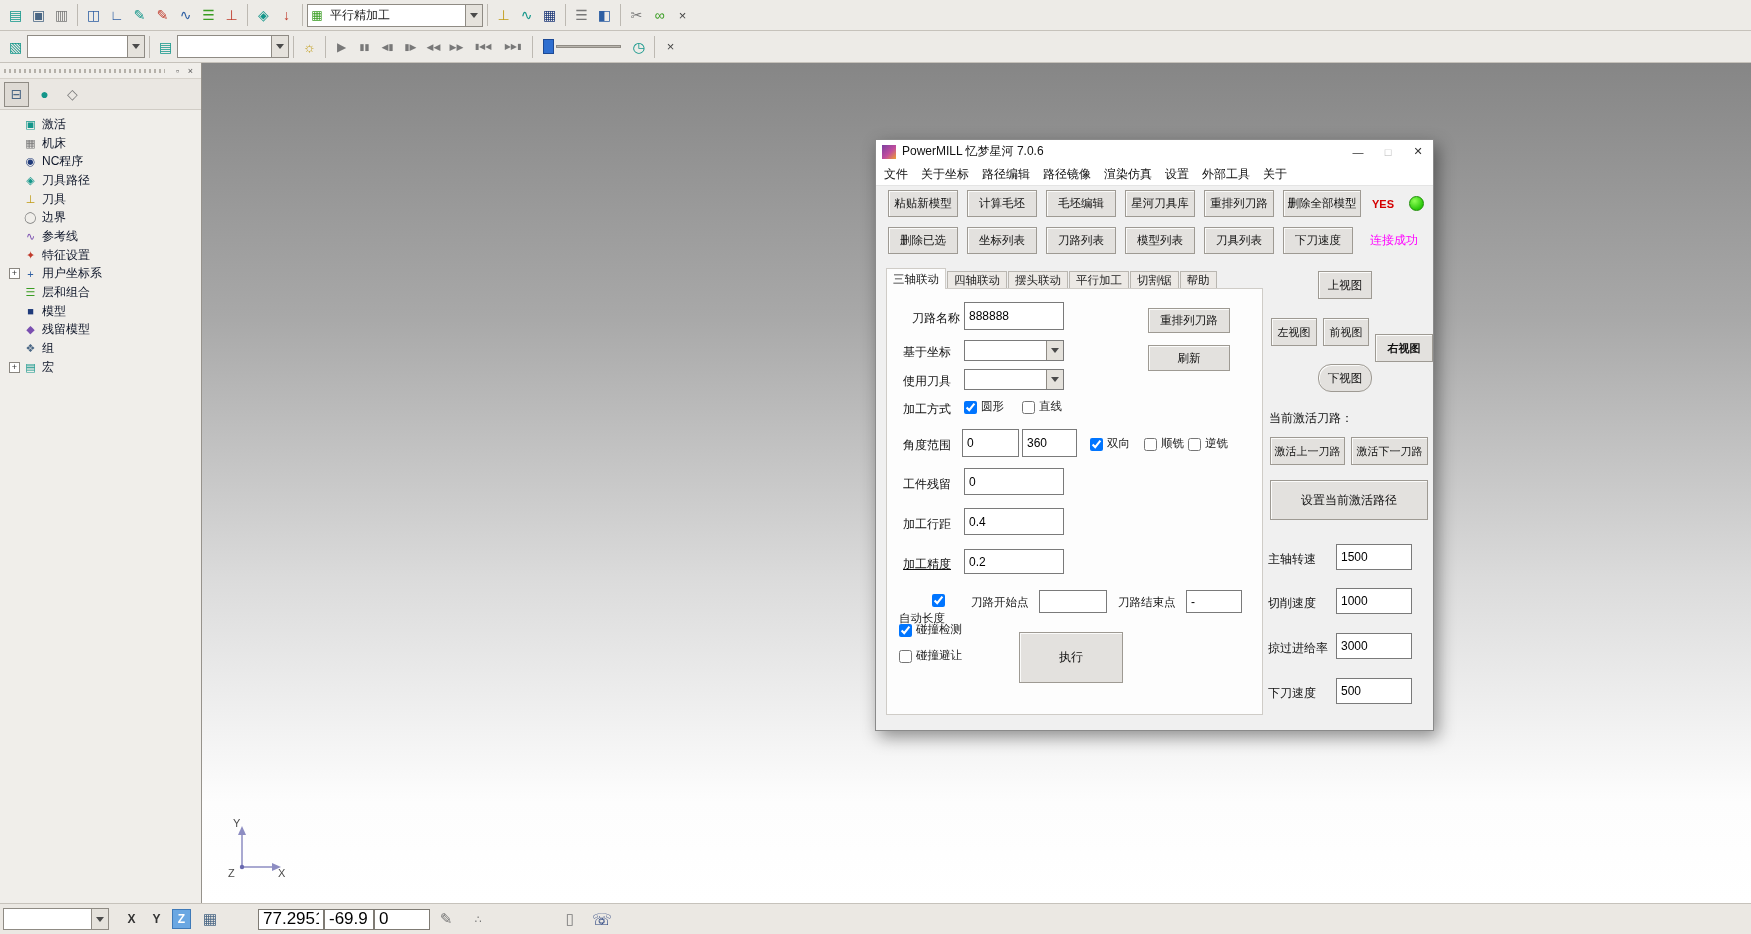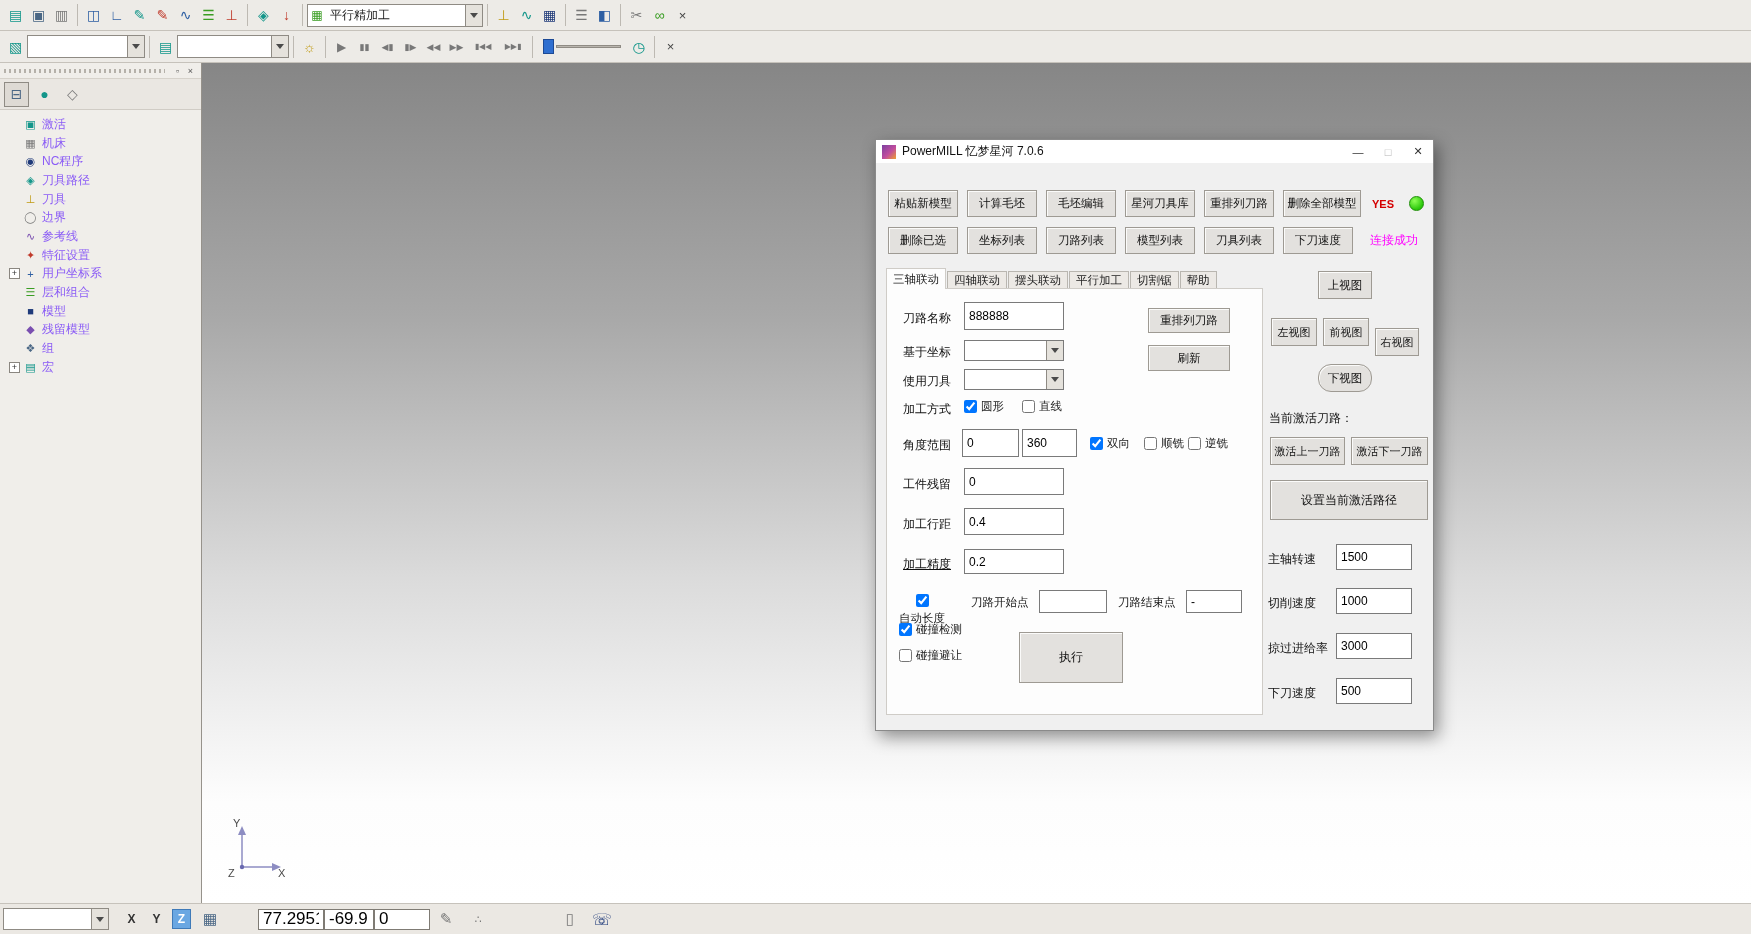--- a/index.html
+++ b/index.html
@@ -36,21 +36,21 @@
   .panel-btn { width:13px; height:12px; font-size:9px; display:flex; align-items:center; justify-content:center; color:#555; }
   .panel-toolbar { height:31px; display:flex; align-items:center; gap:3px; padding:0 4px; background:#eae7e2; border-bottom:1px solid #d0ccc5; }
   .ptb-icon { width:25px; height:25px; display:flex; align-items:center; justify-content:center; font-size:14px; border:1px solid transparent; }
   .ptb-icon.pressed { border:1px solid #8f8b84; background:#dedad4; }
   .tree { padding-top:5px; }
   .tree-row { height:18.7px; display:flex; align-items:center; padding-left:9px; cursor:default; white-space:nowrap; }
   .exp { width:11px; height:11px; margin-right:3px; flex:0 0 auto; }
   .exp.box { border:1px solid #8a8680; background:#fff; display:flex; align-items:center; justify-content:center; font-size:9px; line-height:9px; color:#333; }
   .exp.box::before { content:"+"; }
   .ticon { width:15px; display:flex; justify-content:center; font-size:11px; margin-right:4px; flex:0 0 auto; }
-  .tlabel { font-size:12px; color:#8b5cf6; }
+  .tlabel { font-size:12px; color:#0f172a; }
 
   
   .viewport { position:absolute; left:202px; top:63px; right:0; bottom:31px; background:linear-gradient(180deg,#868686 0%,#a8a8a8 30%,#dcdcdc 62%,#fdfdfd 88%,#ffffff 100%); }
   .axis-triad { position:absolute; left:24px; bottom:24px; }
   .axis-triad text { font-size:11px; fill:#4a4a4a; font-family:"Liberation Sans","DejaVu Sans",sans-serif; }
 
   
   .statusbar { position:absolute; left:0; right:0; bottom:0; height:31px; background:#ebe8e3; border-top:1px solid #c6c2bb; display:flex; align-items:center; padding:0 3px; }
   .sb-combo { width:106px; height:22px; margin-right:10px; }
   .axis-btn { width:19px; height:20px; display:flex; align-items:center; justify-content:center; font-weight:bold; font-size:12px; margin:0 3px; color:#333; }
@@ -78,21 +78,21 @@
 
   .tabs { position:absolute; left:10px; top:129px; height:20px; display:flex; align-items:flex-end; }
   .tab { height:18px; padding:0 6px; display:flex; align-items:center; font-size:11.5px; background:#ece9e5; border:1px solid #b9b6b0; border-bottom:none; margin-right:1px; white-space:nowrap; }
   .tab.active { height:21px; background:#fdfdfd; border-color:#cfccc7; position:relative; z-index:2; }
   .tabbox { position:absolute; left:10px; top:148px; width:377px; height:427px; background:#fdfdfd; border:1px solid #cfccc7; }
 
   .f-label { position:absolute; left:16px; font-size:12px; color:#111; white-space:nowrap; }
   .f-input { position:absolute; border:1px solid #7a7a7a; background:#fff; font-size:12px; padding:0 4px; font-family:"Liberation Sans","DejaVu Sans",sans-serif; }
   .f-combo { position:absolute; height:21px; width:100px; left:77px; }
   .f-btn { position:absolute; }
-  .cbrow { position:absolute; display:flex; align-items:center; gap:4px; font-size:11.5px; white-space:nowrap; }
+  .cbrow { position:absolute; display:flex; align-items:flex-end; gap:4px; font-size:11.5px; white-space:nowrap; }
   .cbrow input { width:13px; height:13px; }
 
   .vbtn { position:absolute; height:28px; }
   .side-label { position:absolute; font-size:12px; color:#111; white-space:nowrap; }
   .spd-input { position:absolute; left:460px; width:76px; height:26px; border:1px solid #7a7a7a; background:#fff; font-size:12px; padding:0 4px; font-family:"Liberation Sans","DejaVu Sans",sans-serif; }
 </style>
 </head>
 <body>
 
 <div class="screen">
@@ -269,20 +269,30 @@
   </div>
 
   <div class="dialog">
     <div class="dlg-title">
       <span class="dlg-app-icon"></span>
       <span class="dlg-title-text">PowerMILL 忆梦星河  7.0.6</span>
       <span class="dlg-ctl">—</span>
       <span class="dlg-ctl max">□</span>
       <span class="dlg-ctl">✕</span>
     </div>
+    <div class="dlg-menu">
+      <span class="menu-item">文件</span>
+      <span class="menu-item">关于坐标</span>
+      <span class="menu-item">路径编辑</span>
+      <span class="menu-item">路径镜像</span>
+      <span class="menu-item">渲染仿真</span>
+      <span class="menu-item">设置</span>
+      <span class="menu-item">外部工具</span>
+      <span class="menu-item">关于</span>
+    </div>
 
     <div class="dlg-row" style="top:50px;">
       <span class="btn">粘贴新模型</span>
       <span class="btn">计算毛坯</span>
       <span class="btn">毛坯编辑</span>
       <span class="btn">星河刀具库</span>
       <span class="btn">重排列刀路</span>
       <span class="btn wide">删除全部模型</span>
       <span class="yes-label">YES</span>
       <span class="led"></span>
@@ -302,21 +312,21 @@
       <span class="tab active">三轴联动</span>
       <span class="tab">四轴联动</span>
       <span class="tab">摆头联动</span>
       <span class="tab">平行加工</span>
       <span class="tab">切割锯</span>
       <span class="tab">帮助</span>
     </div>
 
     <div class="tabbox">
 
-      <span class="f-label" style="top:21px;">刀路名称</span>
+      <span class="f-label" style="top:21px;margin-left:9px;">刀路名称</span>
       <input class="f-input" style="left: 77px; top: 13px; width: 100px; height: 28px;" value="888888">
       <span class="btn f-btn" style="left:261px;top:19px;width:82px;height:25px;">重排列刀路</span>
 
       <span class="f-label" style="top:55px;">基于坐标</span>
       <div class="combo f-combo" style="top:51px;border-color:#7a7a7a;">
         <span class="combo-text"></span>
         <span class="cbtn">
             <i class="carr"></i>
           </span>
       </div>
@@ -382,21 +392,21 @@
         <input type="checkbox" style="">
         <span>碰撞避让</span>
       </label>
 
       <span class="btn f-btn" style="left:132px;top:343px;width:104px;height:51px;font-size:12px;">执行</span>
     </div>
 
     <span class="btn vbtn" style="left:442px;top:131px;width:54px;">上视图</span>
     <span class="btn vbtn" style="left:395px;top:178px;width:46px;font-size:11px;">左视图</span>
     <span class="btn vbtn" style="left:447px;top:178px;width:46px;font-size:11px;">前视图</span>
-    <span class="btn vbtn" style="left:499px;top:188px;width:44px;font-size:11px;">右视图</span>
+    <span class="btn vbtn" style="left:499px;top:194px;width:58px;font-size:11px;font-weight:bold;">右视图</span>
     <span class="btn vbtn" style="left:442px;top:224px;width:54px;border-radius:13px;">下视图</span>
 
     <span class="side-label" style="left:393px;top:270px;">当前激活刀路：</span>
     <span class="btn vbtn" style="left:394px;top:297px;width:75px;font-size:11px;">激活上一刀路</span>
     <span class="btn vbtn" style="left:475px;top:297px;width:77px;font-size:11px;">激活下一刀路</span>
     <span class="btn" style="position:absolute;left:394px;top:340px;width:158px;height:40px;font-size:12px;">设置当前激活路径</span>
 
     <span class="side-label" style="left:392px;top:411px;">主轴转速</span>
     <input class="spd-input" style="top: 404px;" value="1500">
     <span class="side-label" style="left:392px;top:455px;">切削速度</span>

